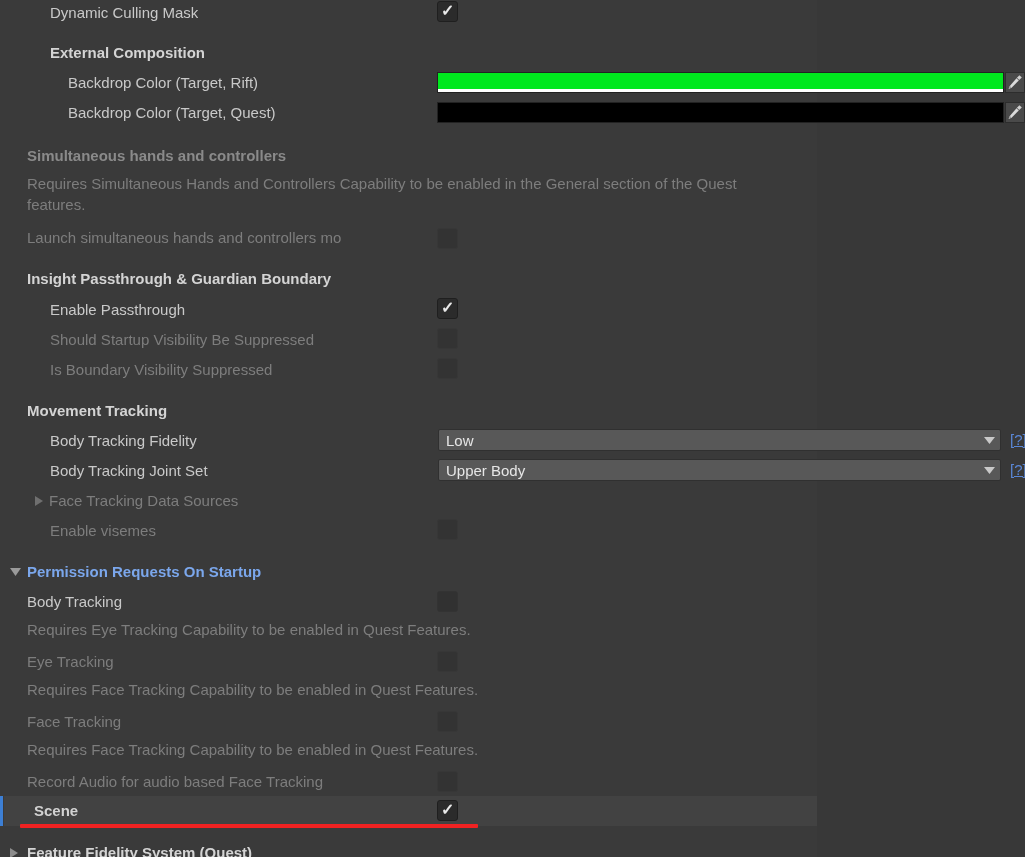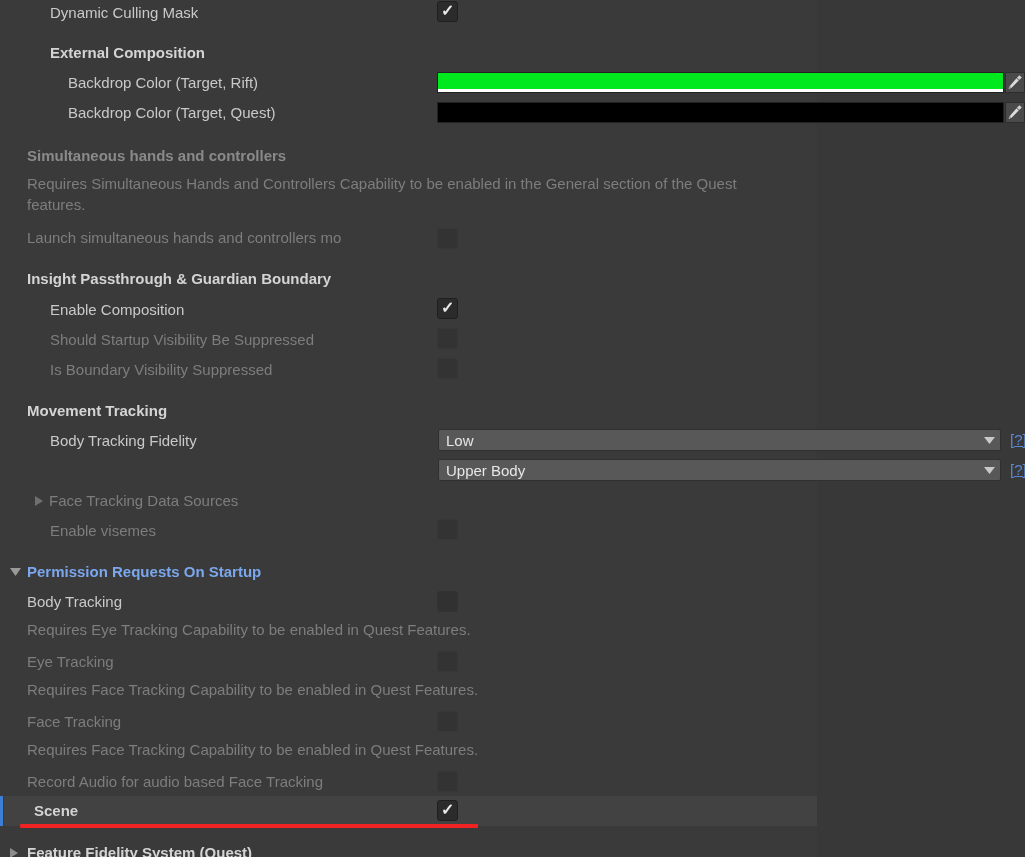--- a/index.html
+++ b/index.html
@@ -240,21 +240,21 @@
   <div class="row overflow-clip" style="top:223px; position:absolute; left:0; right:0;">
     <span class="label disabled indent-1" style="max-width:413px;">Launch simultaneous hands and controllers mo</span>
     <span class="checkbox off dim" style="top:5px;"></span>
   </div>
 
   <div class="row" style="top:264px; position:absolute; left:0; right:0;">
     <span class="label header indent-1">Insight Passthrough &amp; Guardian Boundary</span>
   </div>
 
   <div class="row" style="top:295px; position:absolute; left:0; right:0;">
-    <span class="label enabled indent-2">Enable Composition</span>
+    <span class="label enabled indent-2">Enable Passthrough</span>
     <span class="checkbox on" style="top:3px;">
       <span class="tick">✓</span>
     </span>
   </div>
 
   <div class="row" style="top:325px; position:absolute; left:0; right:0;">
     <span class="label disabled indent-2">Should Startup Visibility Be Suppressed</span>
     <span class="checkbox off dim" style="top:3px;"></span>
   </div>
 
@@ -274,20 +274,21 @@
       <span class="dd-arrow">
         <svg width="11" height="7" viewBox="0 0 11 7" aria-hidden="true">
           <polygon points="0,0 11,0 5.5,7" fill="#c9c9c9"></polygon>
         </svg>
       </span>
     </span>
     <span class="helplink" style="top: 5px; color: rgb(90, 135, 214);">[?]</span>
   </div>
 
   <div class="row" style="top:456px; position:absolute; left:0; right:0;">
+    <span class="label enabled indent-2">Body Tracking Joint Set</span>
     <span class="dropdown" style="top:3px;">
       <span class="dd-value">Upper Body</span>
       <span class="dd-arrow">
         <svg width="11" height="7" viewBox="0 0 11 7" aria-hidden="true">
           <polygon points="0,0 11,0 5.5,7" fill="#c9c9c9"></polygon>
         </svg>
       </span>
     </span>
     <span class="helplink" style="top: 5px; color: rgb(90, 135, 214);">[?]</span>
   </div>

